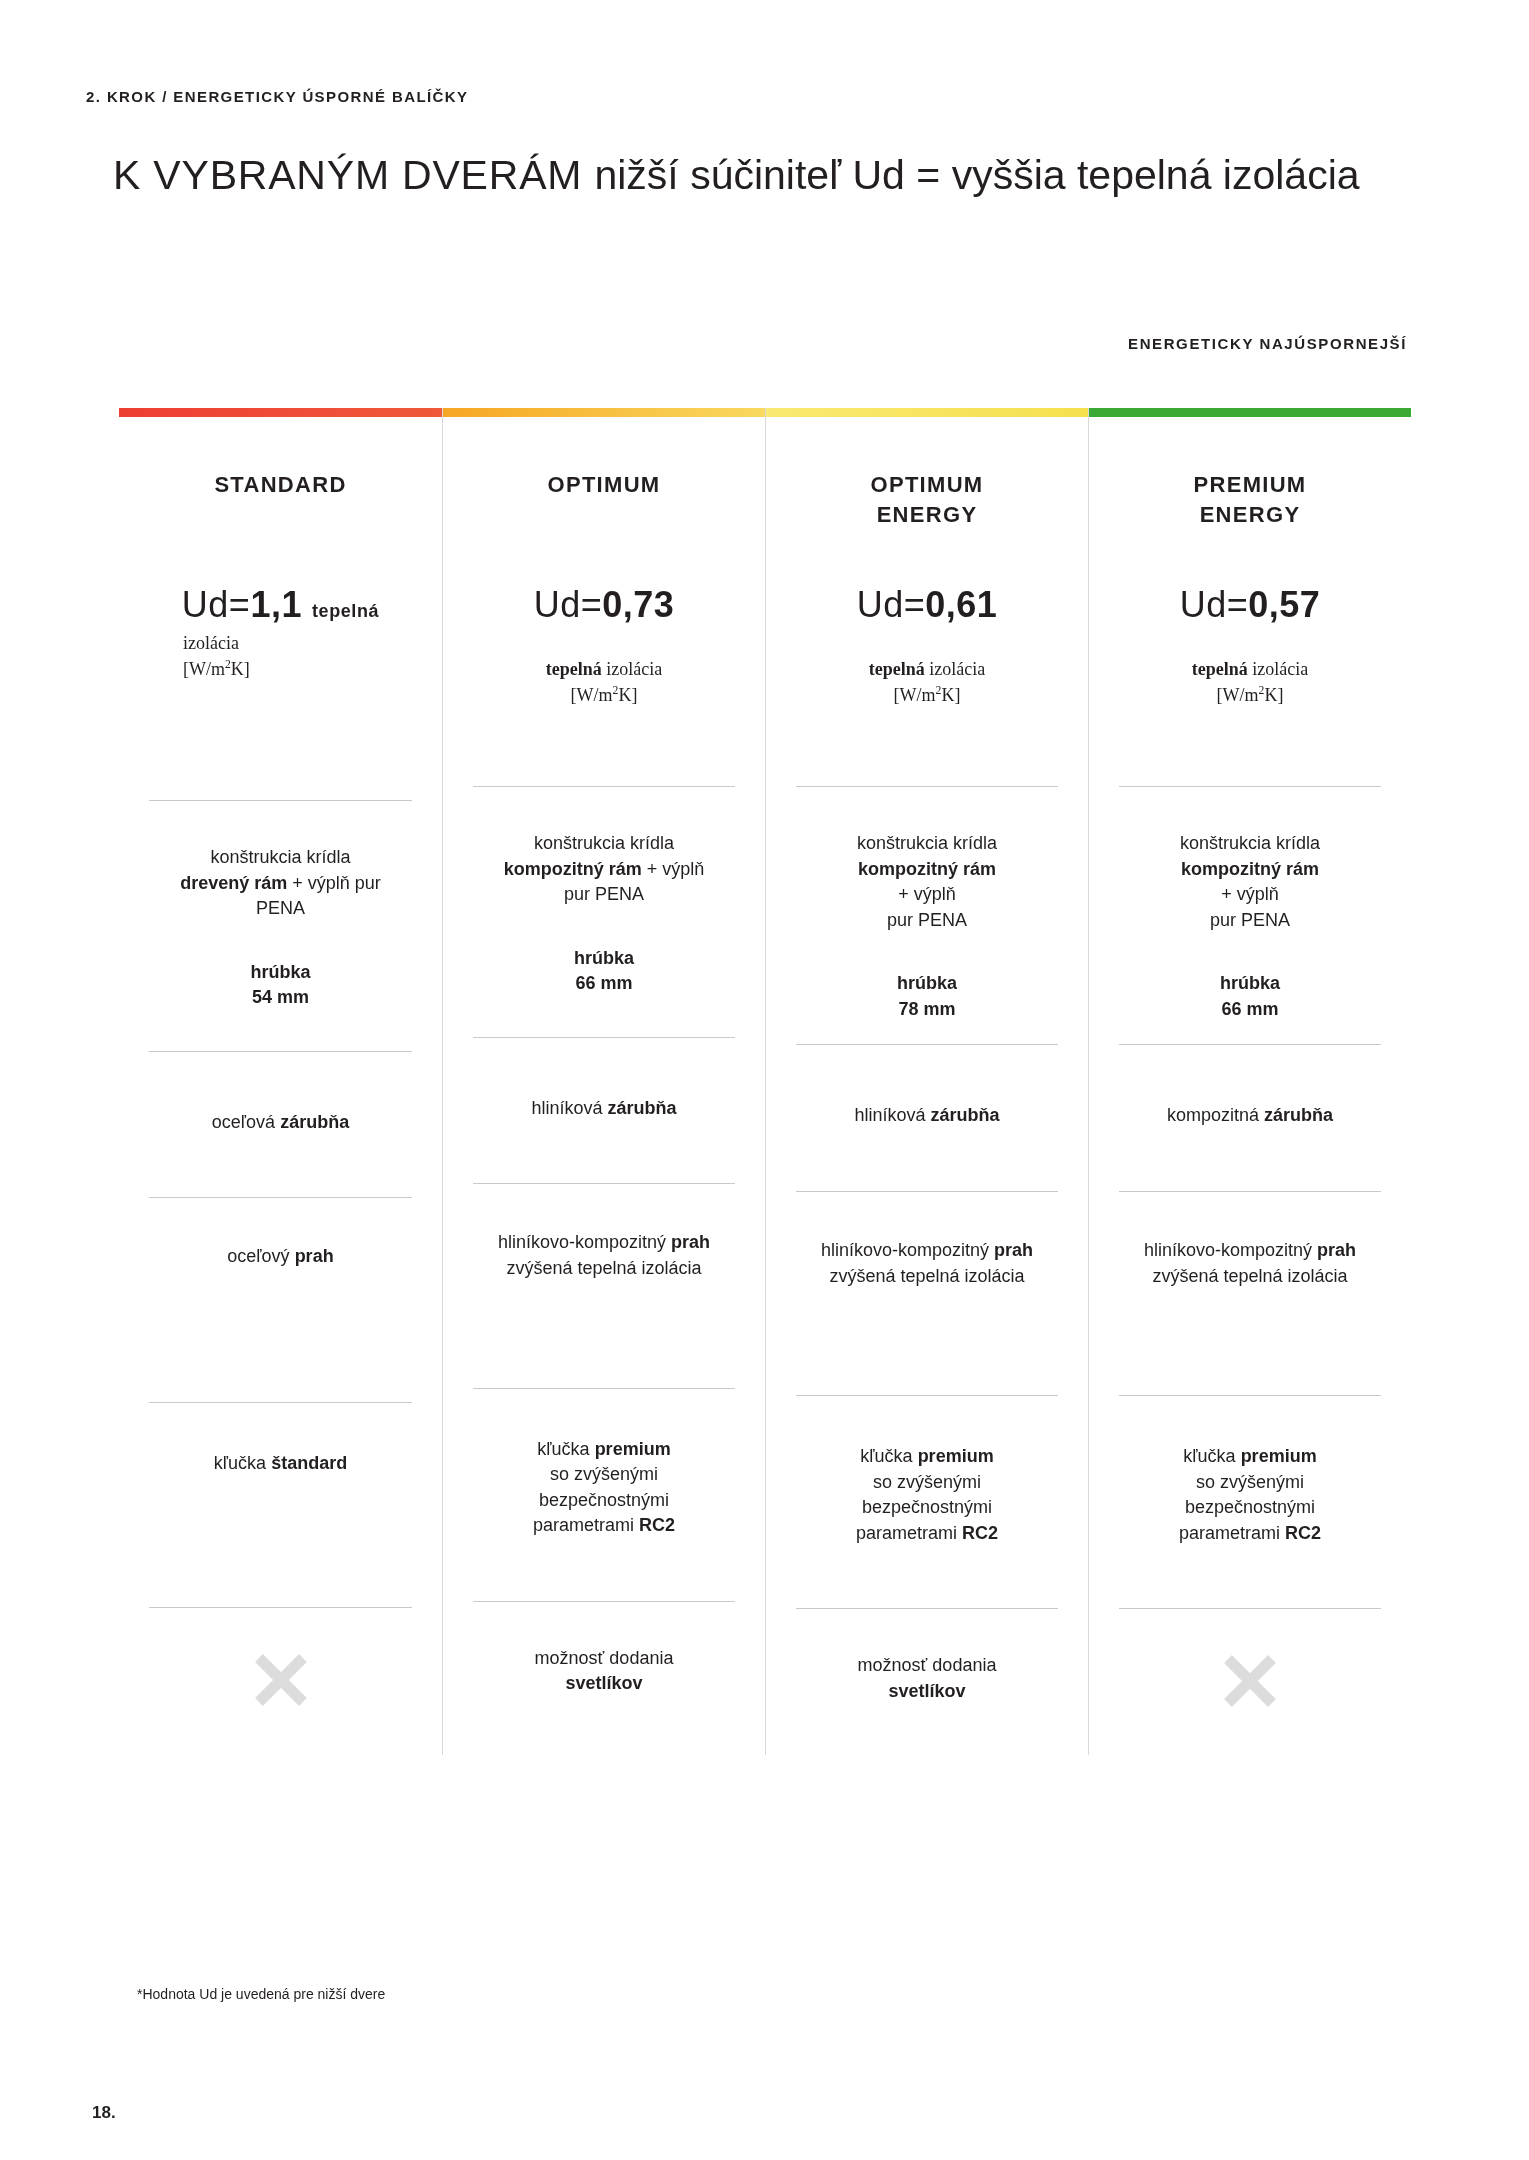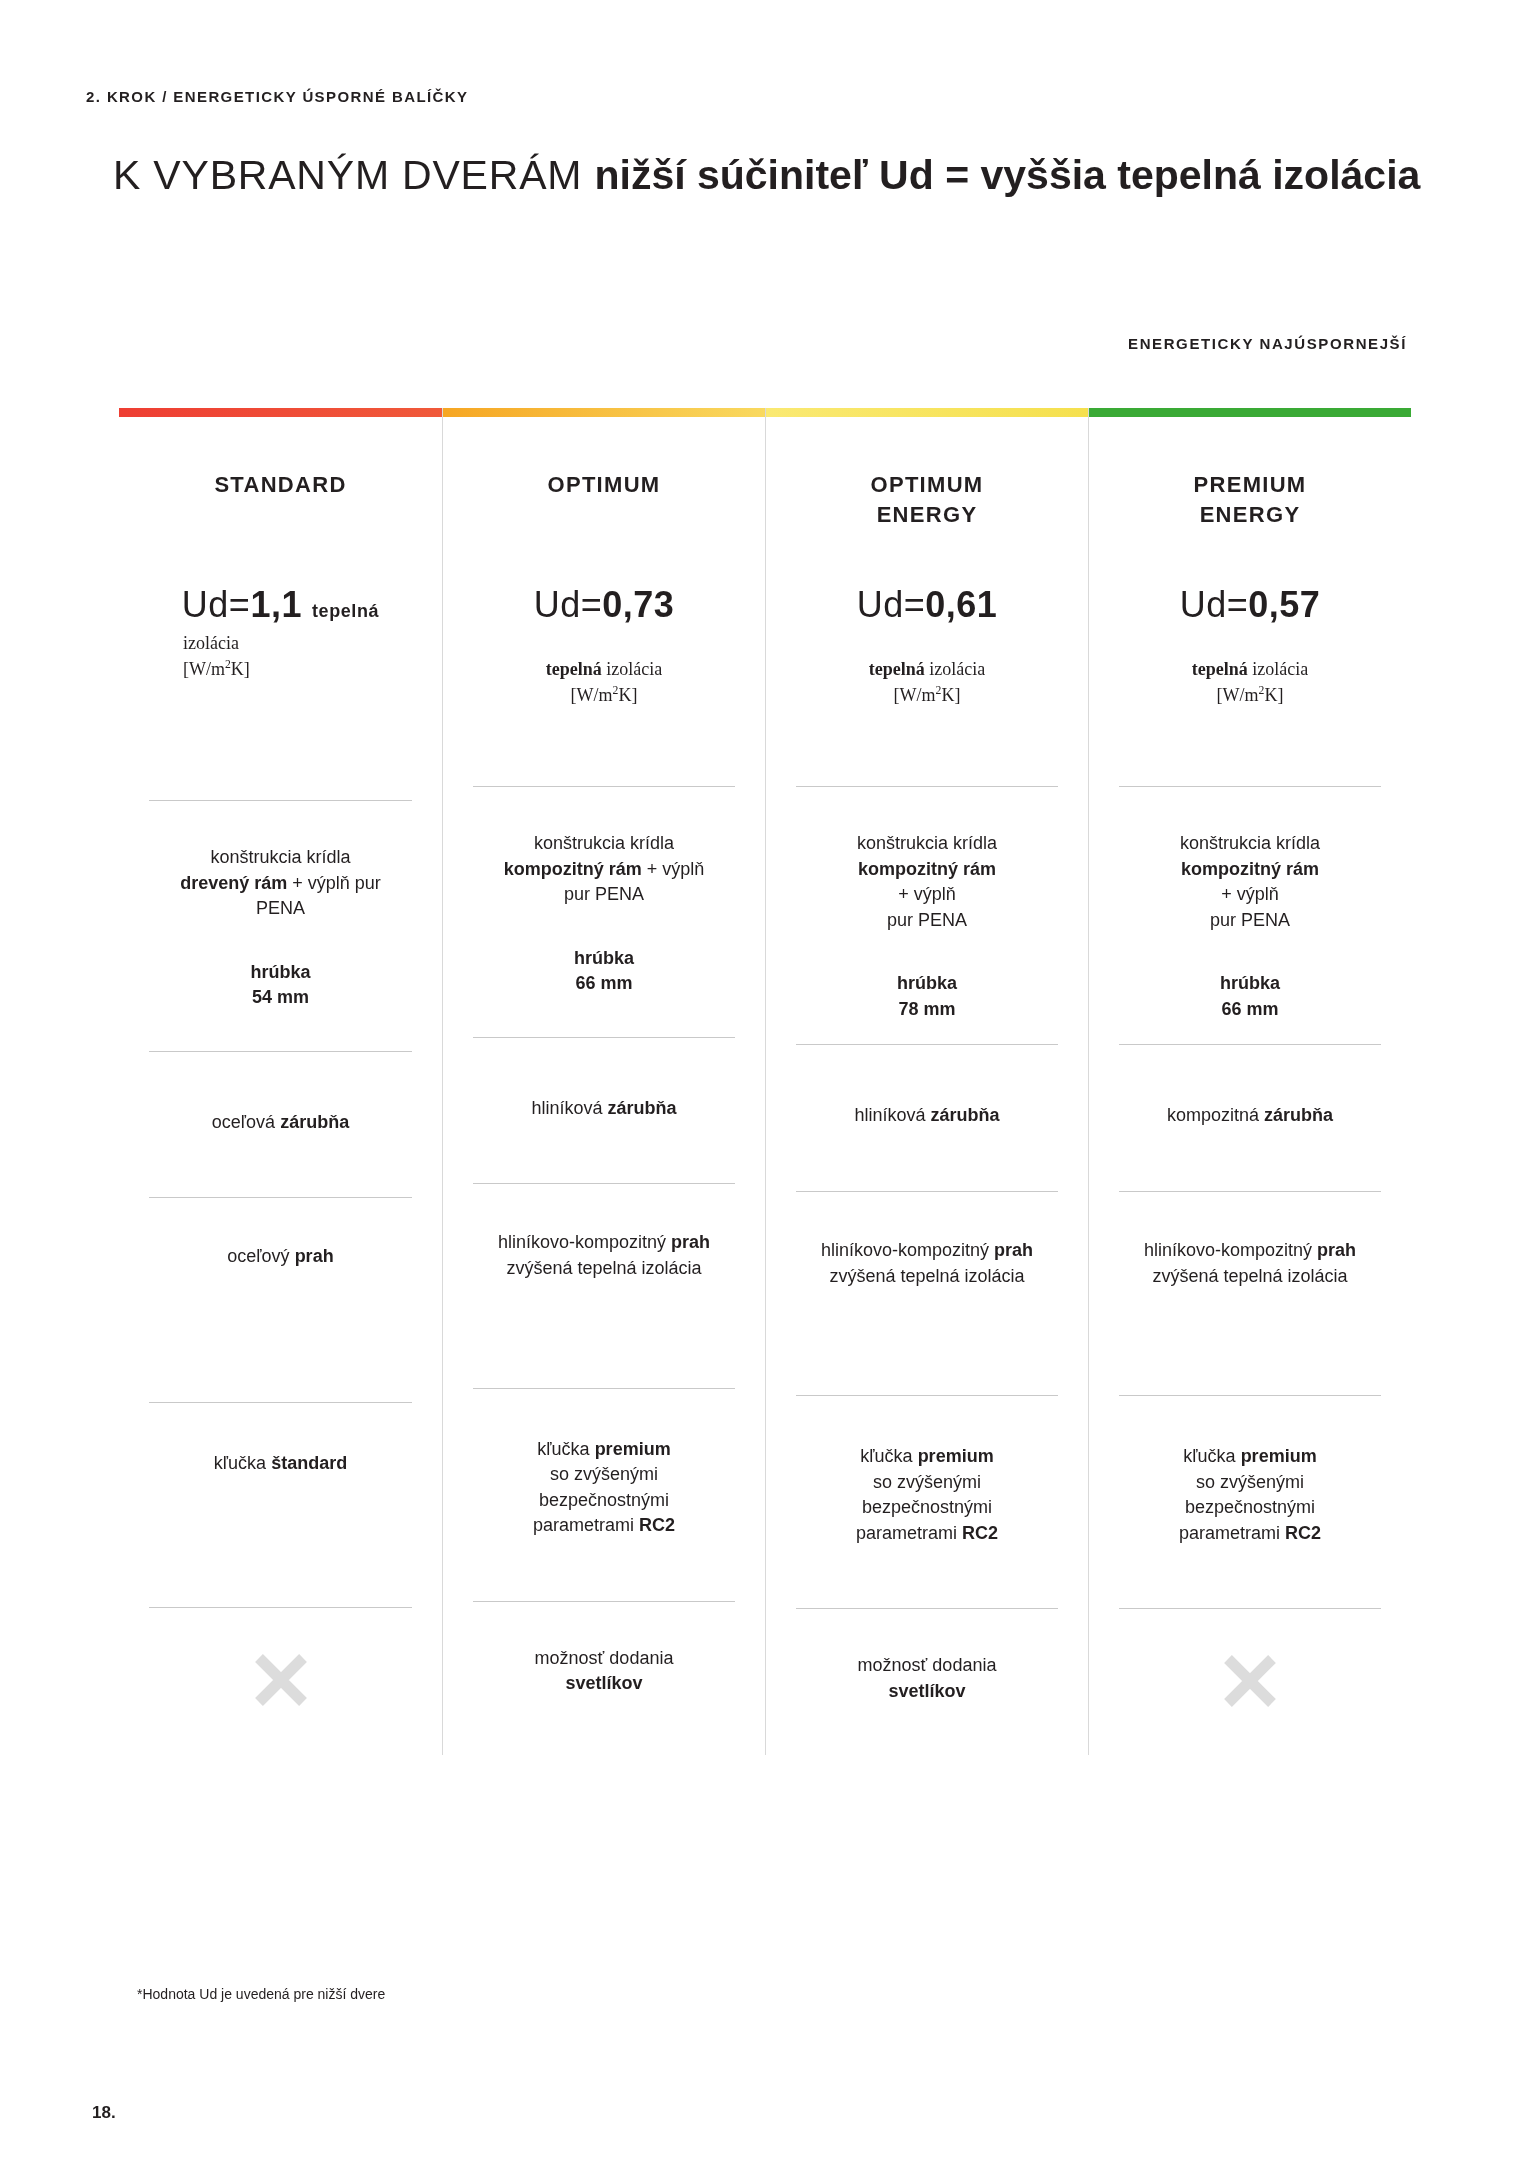--- a/index.html
+++ b/index.html
@@ -39,21 +39,21 @@
     width: 1330px;
   }
   .title-line {
     font-size: 41px;
     line-height: 1.22;
     letter-spacing: 0.8px;
     font-weight: 300;
     color: #231f20;
   }
   .title-strong {
-    font-weight: bold;
+    font-weight: normal;
     letter-spacing: 0px;
   }
   .najuspornejsi {
     position: absolute;
     right: 86px;
     top: 335px;
     font-size: 15px;
     font-weight: bold;
     letter-spacing: 1.6px;
     color: #231f20;

